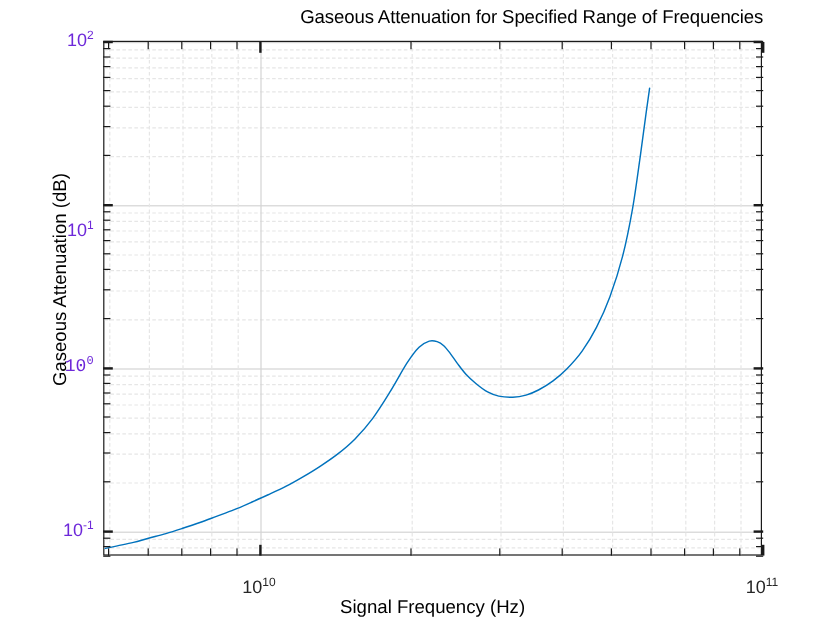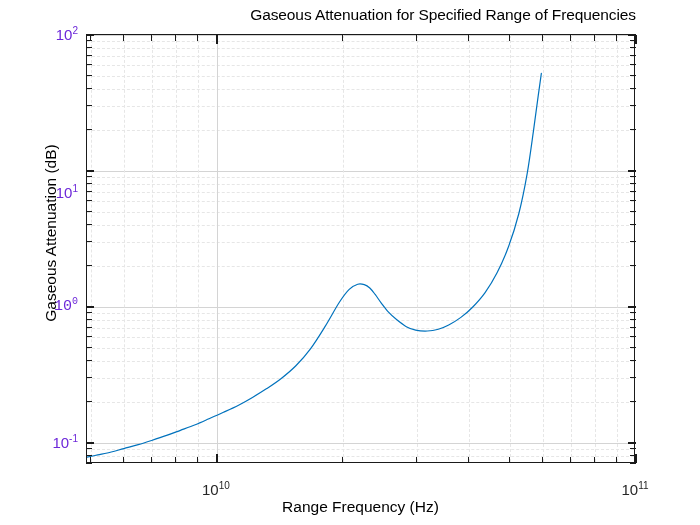--- a/index.html
+++ b/index.html
@@ -299,17 +299,17 @@
       <div class="ytick-label" style="top: 441.937px;">10<sup>-1</sup></div>
       <div class="ytick-label" style="top: 305.958px; font-family: Liberation Mono, monospace;">10<sup>0</sup></div>
       <div class="ytick-label" style="top: 180px; margin-top: 12px;">10<sup>1</sup></div>
       <div class="ytick-label" style="top: 34px;">10<sup>2</sup></div>
     </div>
   <div id="xtick-labels">
       <div class="xtick-label" style="left: 215.853px;">10<sup>10</sup></div>
       <div class="xtick-label" style="left: 635px;">10<sup>11</sup></div>
     </div>
 
-  <div class="xaxis-label">Range Frequency (Hz)</div>
+  <div class="xaxis-label">Signal Frequency (Hz)</div>
 
   <div class="yaxis-label">Gaseous Attenuation (dB)</div>
 
 </div>
 
 </body></html>

